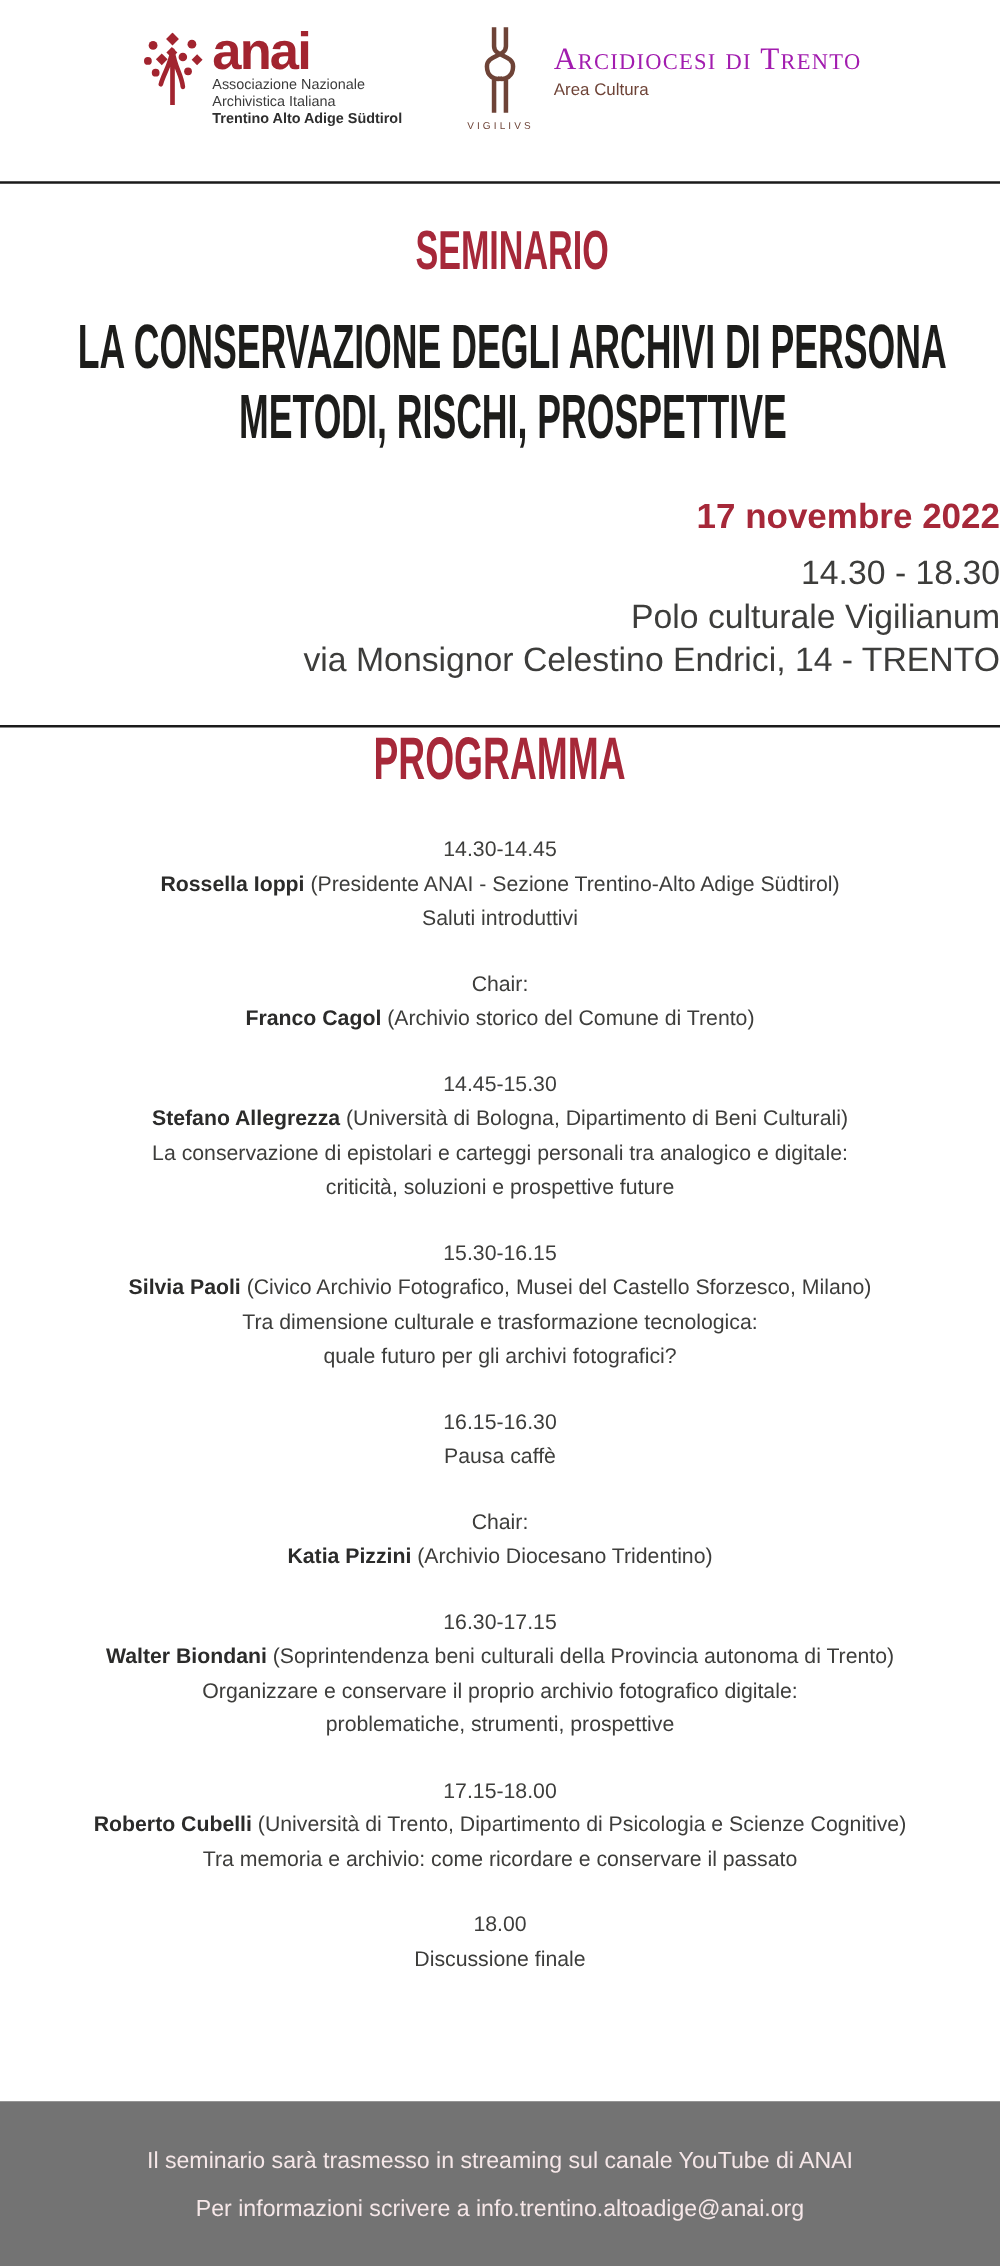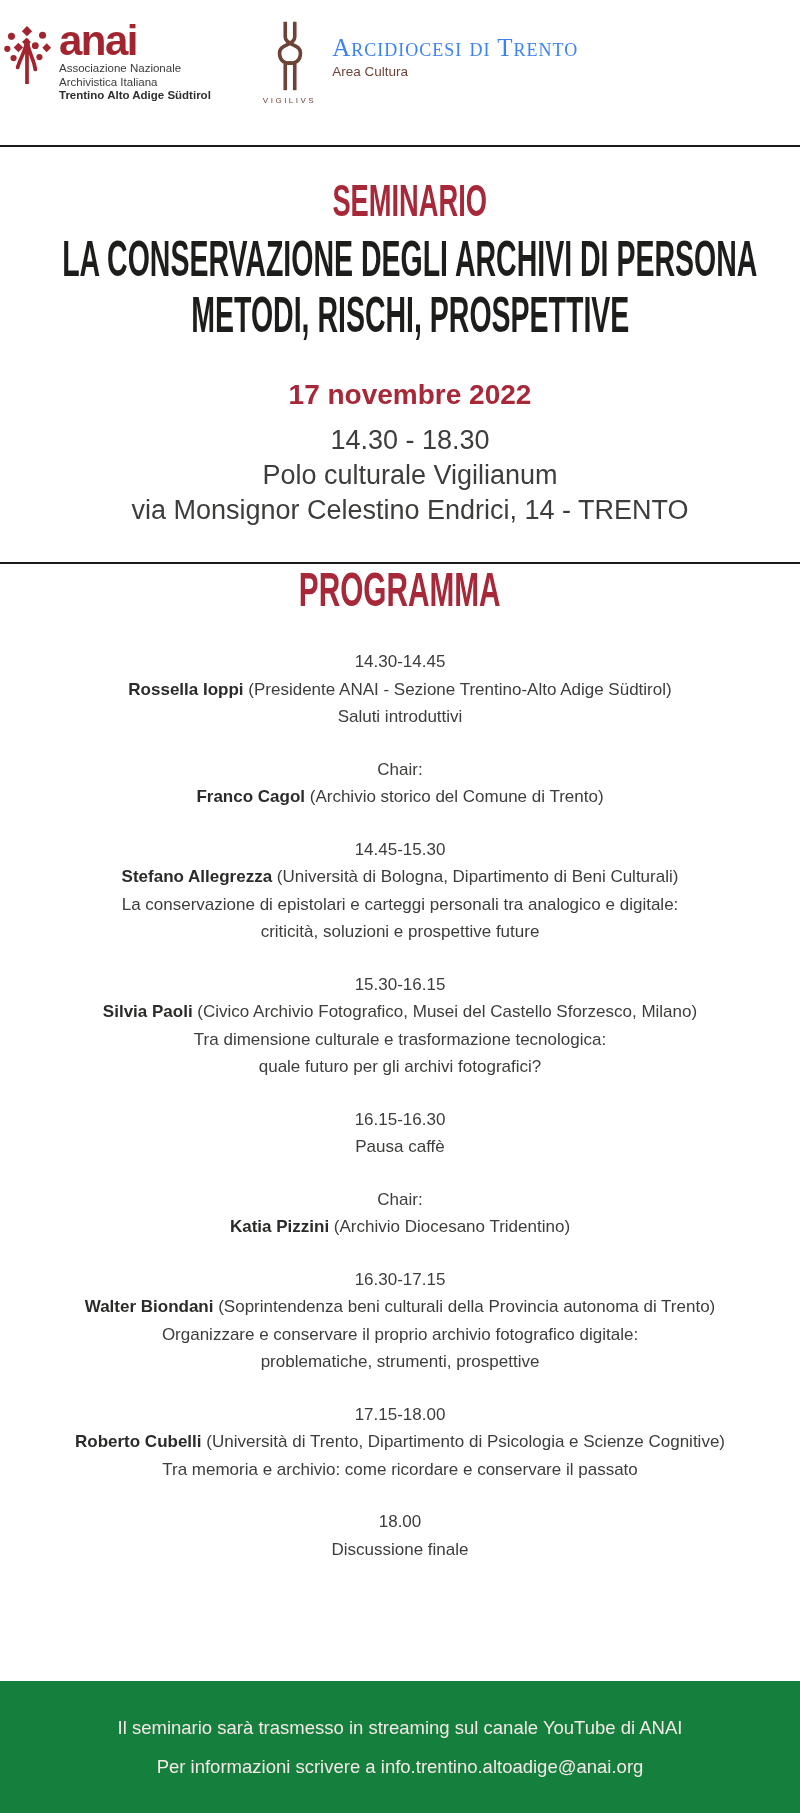--- a/index.html
+++ b/index.html
@@ -17,20 +17,21 @@
     display: flex;
     flex-direction: column;
     overflow: hidden;
   }
 
   
   .header {
     height: 147px;
     border-bottom: 2px solid #1a1a1a;
     display: flex;
+    justify-content: center;
     align-items: flex-start;
     gap: 52px;
     padding-top: 20px;
   }
   .anai { display: flex; align-items: flex-start; }
   .anai-icon { margin-top: 6px; }
   .anai-text { margin-left: 5px; display: flex; flex-direction: column; }
   .anai-word {
     font-size: 42px;
     font-weight: 700;
@@ -48,46 +49,46 @@
     font-size: 8px;
     letter-spacing: 2.5px;
     color: #6e4337;
   }
   .arci-text { margin-top: 16px; }
   .arci-title {
     font-family: "Liberation Serif", serif;
     font-variant: small-caps;
     font-size: 25px;
     letter-spacing: 1px;
-    color: #3b82f6;
+    color: #a21caf;
     line-height: 24px;
   }
   .arci-sub { font-size: 13.5px; color: #6e4337; margin-top: 4px; }
 
   
   .cline { display: flex; justify-content: center; }
   .cond {
     display: inline-block;
     white-space: nowrap;
     font-weight: 700;
     transform: scaleX(0.57);
     transform-origin: 50% 50%;
     flex: 0 0 auto;
     letter-spacing: 0;
   }
 
   
-  .hero { text-align: center; padding-top: 30px; padding-left: 20px; }
+  .hero { text-align: right; padding-top: 30px; padding-left: 20px; }
   .kicker .cond {
     font-size: 44px;
     line-height: 48px;
     color: #a62839;
     transform: scaleX(0.62);
   }
-  .title { margin-top: 6px; }
+  .title { margin-top: 24px; }
   .title .cline { height: 56px; align-items: center; }
   .title .cond {
     font-size: 50px;
     color: #1d1d1b;
   }
   .date {
     margin-top: 36px;
     font-size: 28px;
     font-weight: 700;
     color: #a62839;
@@ -113,21 +114,21 @@
     font-size: 17px;
     line-height: 27.5px;
     color: #3d3d3b;
   }
   .block strong { font-weight: 700; color: #2b2b2a; }
 
   
   .footer {
     margin-top: auto;
     height: 132px;
-    background: #15803d;
+    background: #737373;
     color: #f6e7e8;
     display: flex;
     flex-direction: column;
     align-items: center;
     justify-content: center;
     gap: 17px;
     font-size: 18.5px;
     padding: 0 40px;
     text-align: center;
   }

